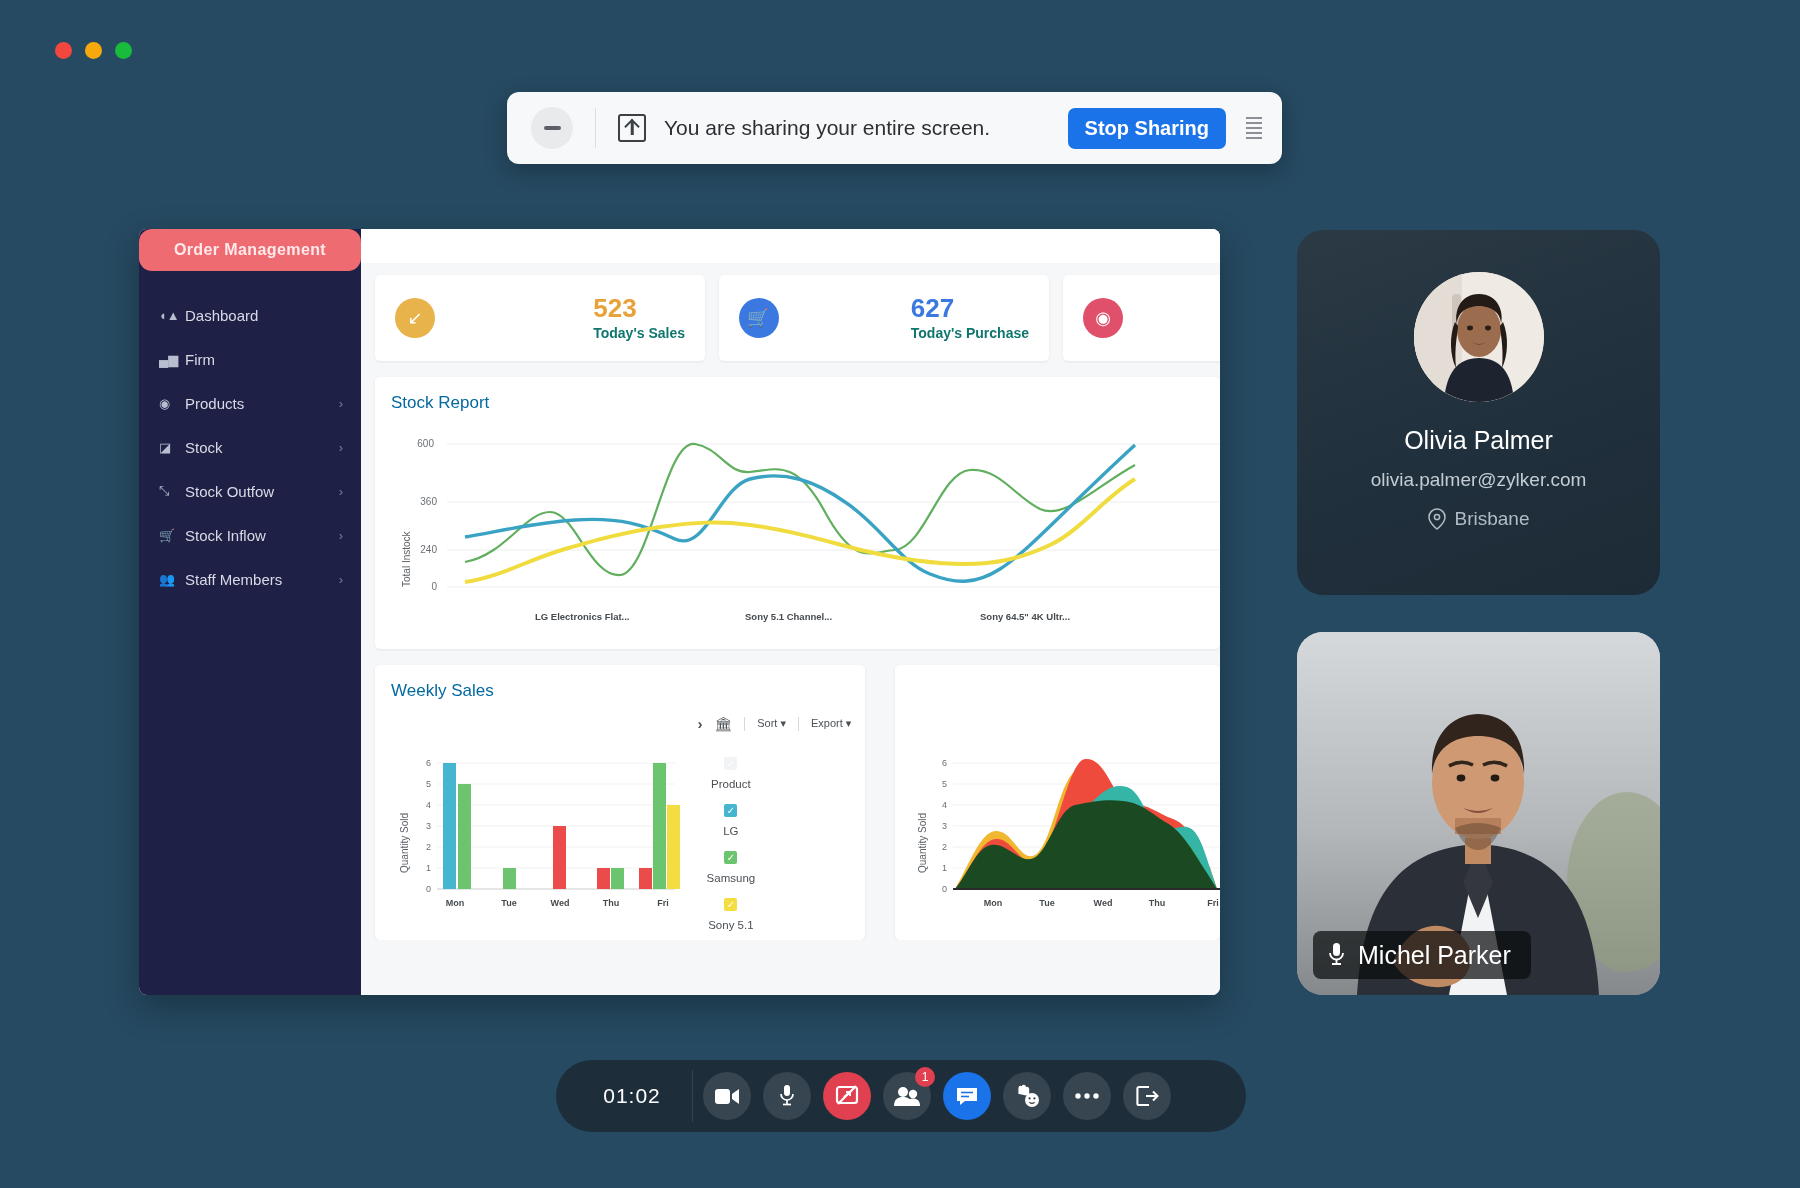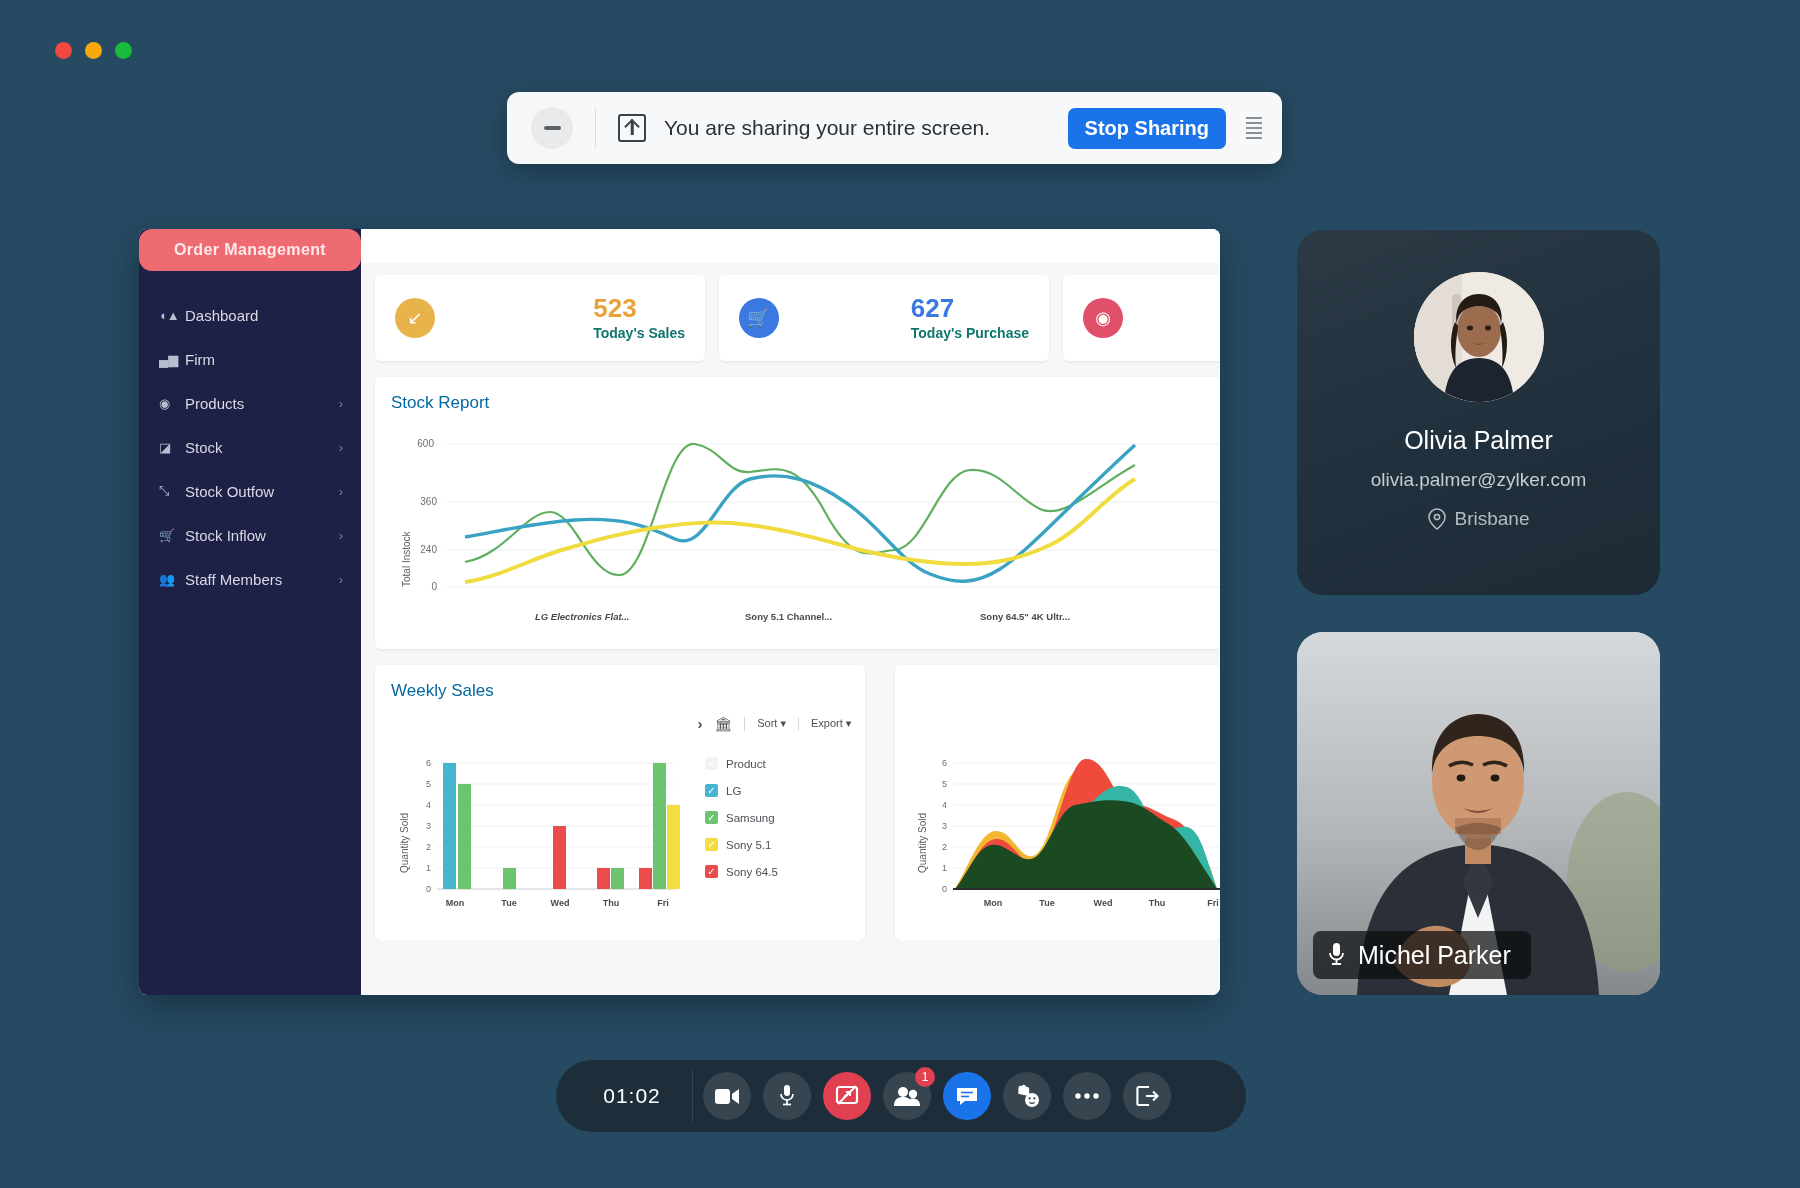--- a/index.html
+++ b/index.html
@@ -109,21 +109,21 @@
   .bottom-row { display: flex; gap: 30px; margin-top: 16px; }
   .weekly-card { width: 500px; height: 275px; position: relative; }
   .monthly-card { width: 331px; height: 275px; position: relative; }
   .wk-tools {
     position: absolute; right: 14px; top: 50px; display: flex; align-items: center;
     gap: 12px; font-size: 11px; color: #4c5156;
   }
   .wk-tools .sep { width: 1px; height: 14px; background: #d5d8db; }
   .wk-tools .tool { cursor: pointer; white-space: nowrap; }
   .legend { position: absolute; left: 330px; top: 92px; }
-  .legend-item { display: flex; align-items: center; gap: 8px; margin-bottom: 14px; font-size: 11.5px; color: #4b5055; }
+  .legend-item { display: flex; align-items: center; gap: 8px; margin-bottom: 14px; font-size: 11.5px; color: #4b5055; flex-direction: column; }
   .legend-box { width: 13px; height: 13px; border-radius: 2px; flex: none; position: relative; }
   .legend-box::after {
     content: "✓"; position: absolute; inset: 0; color: #fff; font-size: 10px;
     display: flex; align-items: center; justify-content: center;
   }
 
   
   .pcard {
     position: absolute; border-radius: 26px; overflow: hidden;
   }
@@ -289,21 +289,21 @@
             <div class="ytick" style="left:30px;top:164px;width:32px;">0</div>
             <svg width="845" height="230" style="position:absolute;left:0;top:0;">
               <line x1="72" y1="27" x2="845" y2="27" stroke="#eceef0" stroke-width="1"></line>
               <line x1="72" y1="85" x2="845" y2="85" stroke="#eceef0" stroke-width="1"></line>
               <line x1="72" y1="133" x2="845" y2="133" stroke="#eceef0" stroke-width="1"></line>
               <line x1="72" y1="170" x2="845" y2="170" stroke="#eceef0" stroke-width="1"></line>
               <path d="M90,145 C130,138 150,95 175,95 C200,95 215,160 245,158 C275,156 290,22 320,27 C345,31 352,57 375,55 C400,53 420,40 450,95 C480,150 495,135 520,133 C550,130 565,55 595,53 C625,51 640,80 665,92 C690,103 720,70 760,48" fill="none" stroke="#5faf5f" stroke-width="2.2"></path>
               <path d="M90,120 C130,113 165,105 200,103 C245,100 270,108 300,122 C330,136 345,70 375,62 C410,53 440,64 470,85 C505,108 525,145 555,157 C580,167 600,168 625,152 C655,133 690,92 760,28" fill="none" stroke="#3aa3c4" stroke-width="3.4"></path>
               <path d="M90,165 C125,160 155,142 190,132 C225,122 250,115 285,110 C320,105 345,104 375,108 C415,113 450,124 490,134 C525,142 555,147 590,147 C620,147 645,142 675,128 C705,114 730,80 760,62" fill="none" stroke="#f0dc3e" stroke-width="4"></path>
             </svg>
-            <div class="xtick" style="left:160px;top:194px;font-style:italic;">LG Electronics Flat...</div>
+            <div class="xtick" style="left:160px;top:194px;">LG Electronics Flat...</div>
             <div class="xtick" style="left:370px;top:194px;">Sony 5.1 Channel...</div>
             <div class="xtick" style="left:605px;top:194px;">Sony 64.5" 4K Ultr...</div>
           </div>
         </div>
 
         <div class="bottom-row">
 
           <div class="card weekly-card">
             <div class="card-title">Weekly Sales</div>
             <div class="wk-tools">

